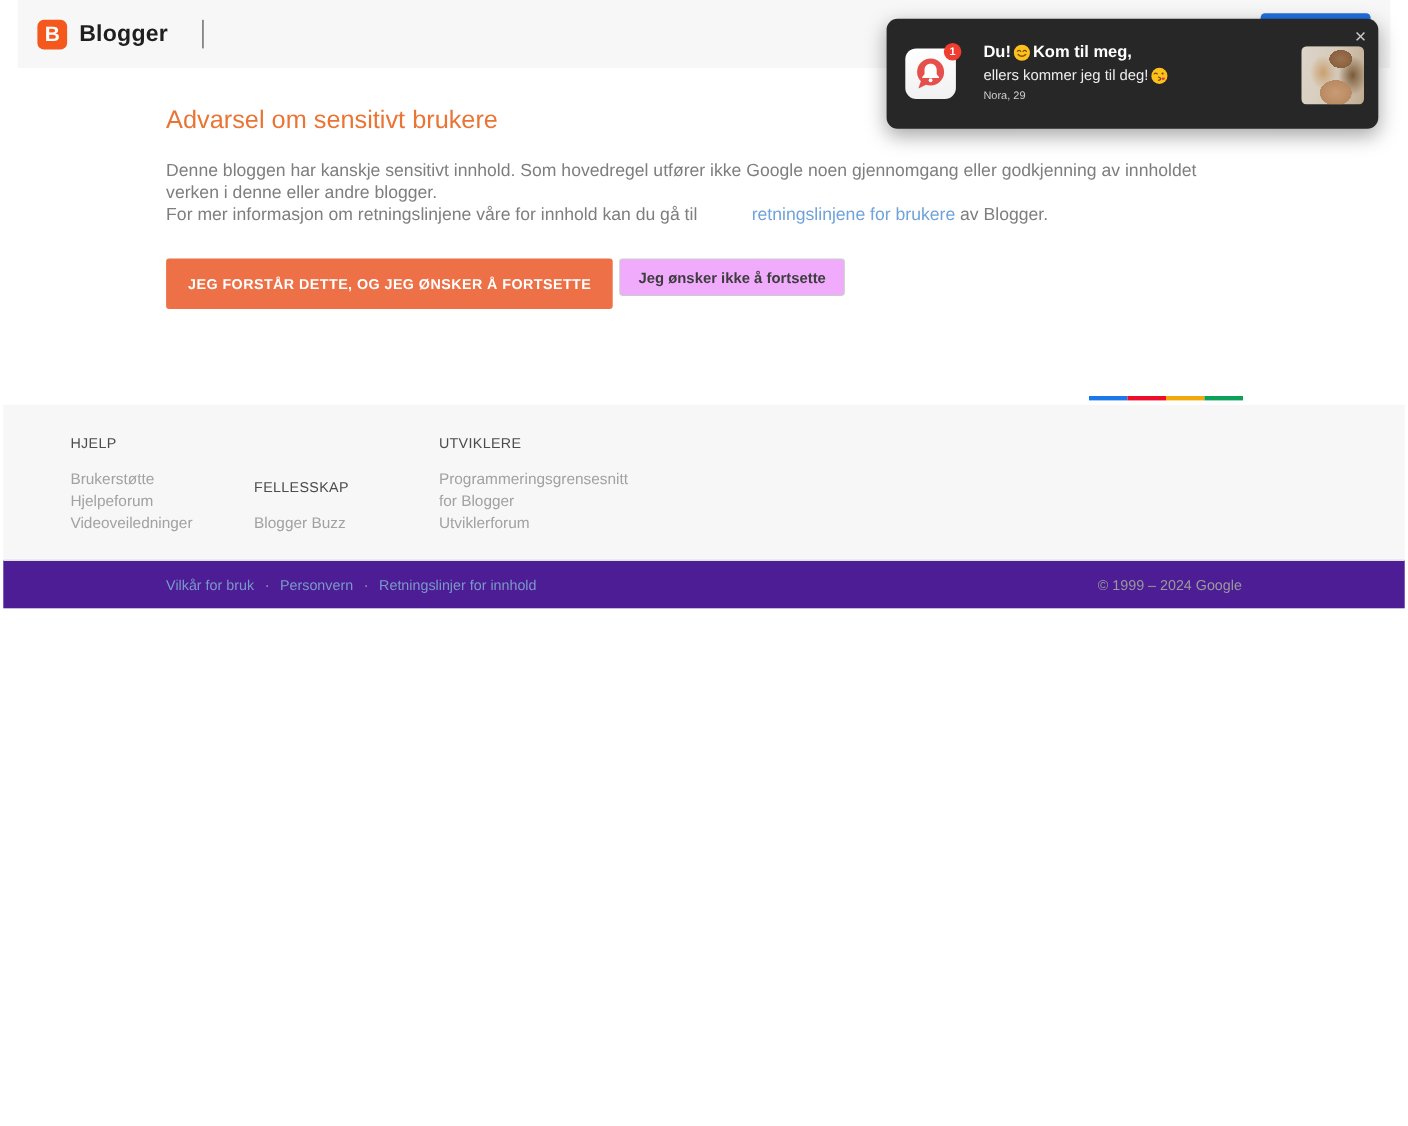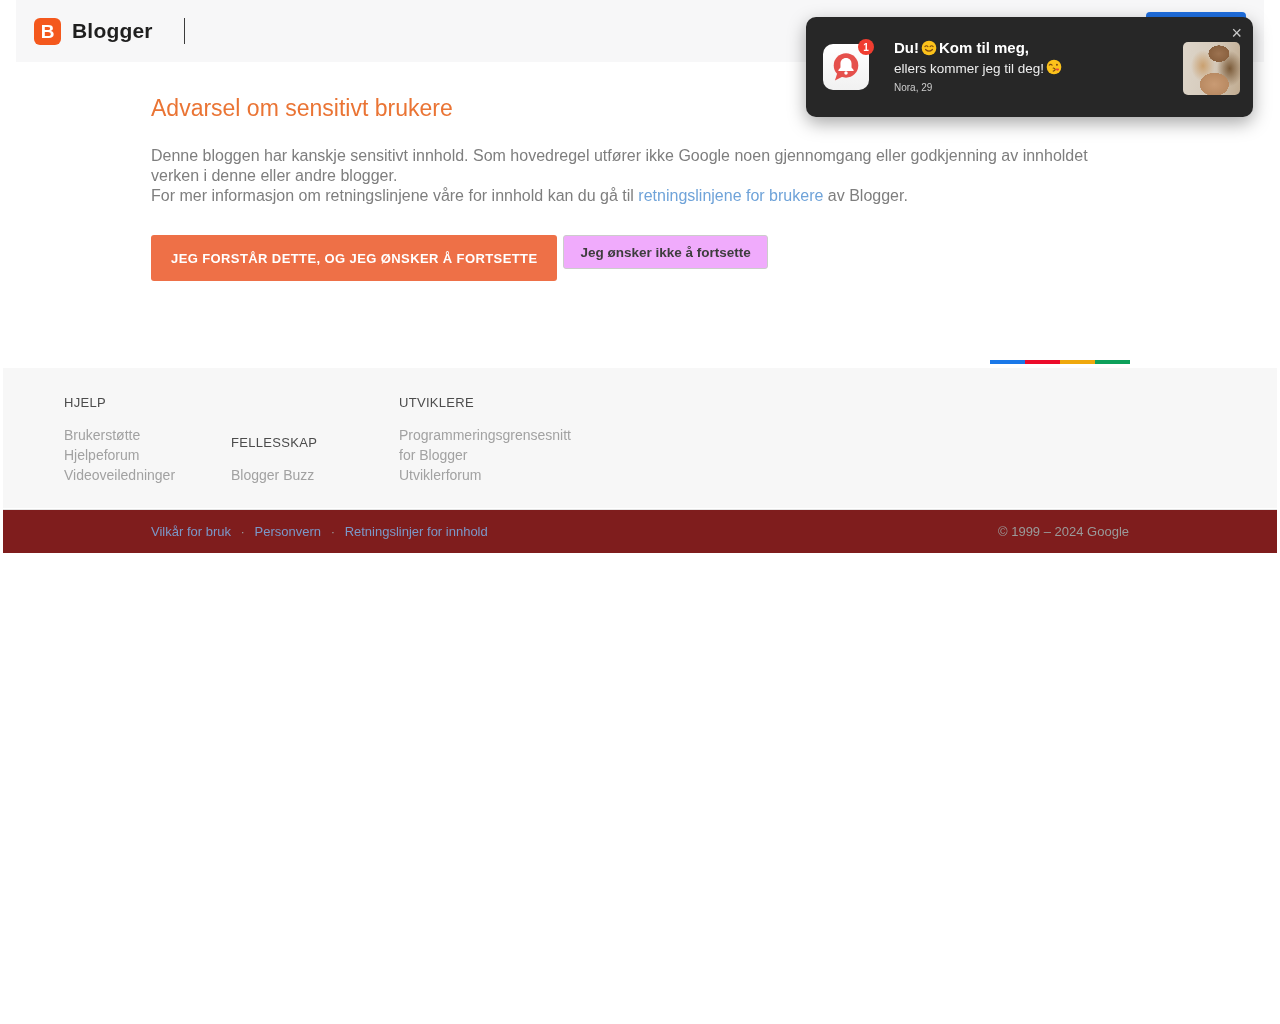--- a/index.html
+++ b/index.html
@@ -44,38 +44,38 @@
     display:flex; align-items:center; justify-content:center;
   }
   .toast-badge {
     position:absolute; top:-5px; right:-5px; width:16px; height:16px;
     background:#f03d30; border-radius:50%; color:#fff; font-size:10px; font-weight:bold;
     display:flex; align-items:center; justify-content:center;
   }
   .toast-body { position:absolute; left:88px; top:21px; right:84px; color:#fff; }
   .toast-title { font-size:15px; font-weight:bold; line-height:20px; display:flex; align-items:center; }
   .toast-title .emoji, .toast-line2 .emoji { margin:0 2px; flex:none; }
-  .toast-line2 { font-size:13.5px; color:#ededed; line-height:19px; margin-top:1px; display:flex; }
+  .toast-line2 { font-size:13.5px; color:#ededed; line-height:19px; margin-top:1px; display:flex; align-items:center; }
   .toast-sender { font-size:10px; color:#cdcdcd; margin-top:4px; }
   .toast-photo {
     position:absolute; right:13px; top:25px; width:57px; height:53px; border-radius:5px; cursor:pointer;
     background:
       radial-gradient(ellipse 26% 22% at 63% 22%, #9c7250 0%, #8a613f 70%, rgba(0,0,0,0) 71%),
       radial-gradient(ellipse 42% 36% at 55% 80%, #c99b74 0%, #b98a62 60%, rgba(0,0,0,0) 61%),
       radial-gradient(ellipse 32% 48% at 82% 50%, #7a5a38 0%, rgba(0,0,0,0) 70%),
       radial-gradient(ellipse 30% 42% at 35% 45%, #caa06f 0%, rgba(0,0,0,0) 70%),
       linear-gradient(100deg, #ddd5c9 0%, #d6cbbc 50%, #c0ab90 100%);
   }
 
   
   .content { position:absolute; left:151px; top:62px; width:978px; }
   .page-title { margin-top:33px; font-size:23px; font-weight:normal; color:#ea7434; }
   .warning-text { margin-top:24px; font-size:16px; line-height:20px; color:#7e7e7e; }
   .warning-text .line { display:block; }
-  .inline-link { color:#6fa3d9; text-decoration:none; cursor:pointer; }
+  .inline-link { color:#6fa3d9; text-decoration:none; cursor:pointer;margin-left:45px; }
   .btn-row { margin-top:29px; display:flex; gap:6px; }
   .btn-primary {
     height:46px; padding:0 20px; background:#ee7047; color:#fff; border:none; border-radius:3px;
     font-family:"Liberation Sans",sans-serif; font-size:13px; font-weight:bold; letter-spacing:0.4px; cursor:pointer;
   }
   .btn-secondary {
     height:34px; padding:0 16px; background:#f0abfc; color:#3d3d3d; border:1px solid #ccc; border-radius:3px;
     font-family:"Liberation Sans",sans-serif; font-size:13.5px; font-weight:bold; cursor:pointer;
   }
 
@@ -89,21 +89,21 @@
   }
   .footer-cols { margin-left:61px; padding-top:27px; display:flex;align-items:flex-end; }
   .footer-col-1 { width:167px; }
   .footer-col-2 { width:168px; }
   .footer-col-3 { width:190px; }
   .footer-heading { font-size:13px; color:#4c4c4c; letter-spacing:0.3px; margin-bottom:15px; }
   .footer-link { display:block; font-size:14px; line-height:20px; color:#a2a2a2; text-decoration:none; cursor:pointer; }
 
   .footer-legal {
     position:absolute; left:3px; right:3px; top:509px; height:44px;
-    background:#7f1d1d; border-top:1px solid #e4e4e4; display:flex; align-items:center;
+    background:#4c1d95; border-top:1px solid #e4e4e4; display:flex; align-items:center;
   }
   .legal-inner { margin-left:148px; width:978px; display:flex; align-items:center; justify-content:space-between; }
   .legal-links { font-size:13px; }
   .legal-link { color:#7b98c8; text-decoration:none; cursor:pointer; }
   .legal-sep { color:#9a9a9a; margin:0 6px; }
   .copyright { font-size:13px; color:#9a9a9a; }
 </style>
 </head>
 <body>
 

